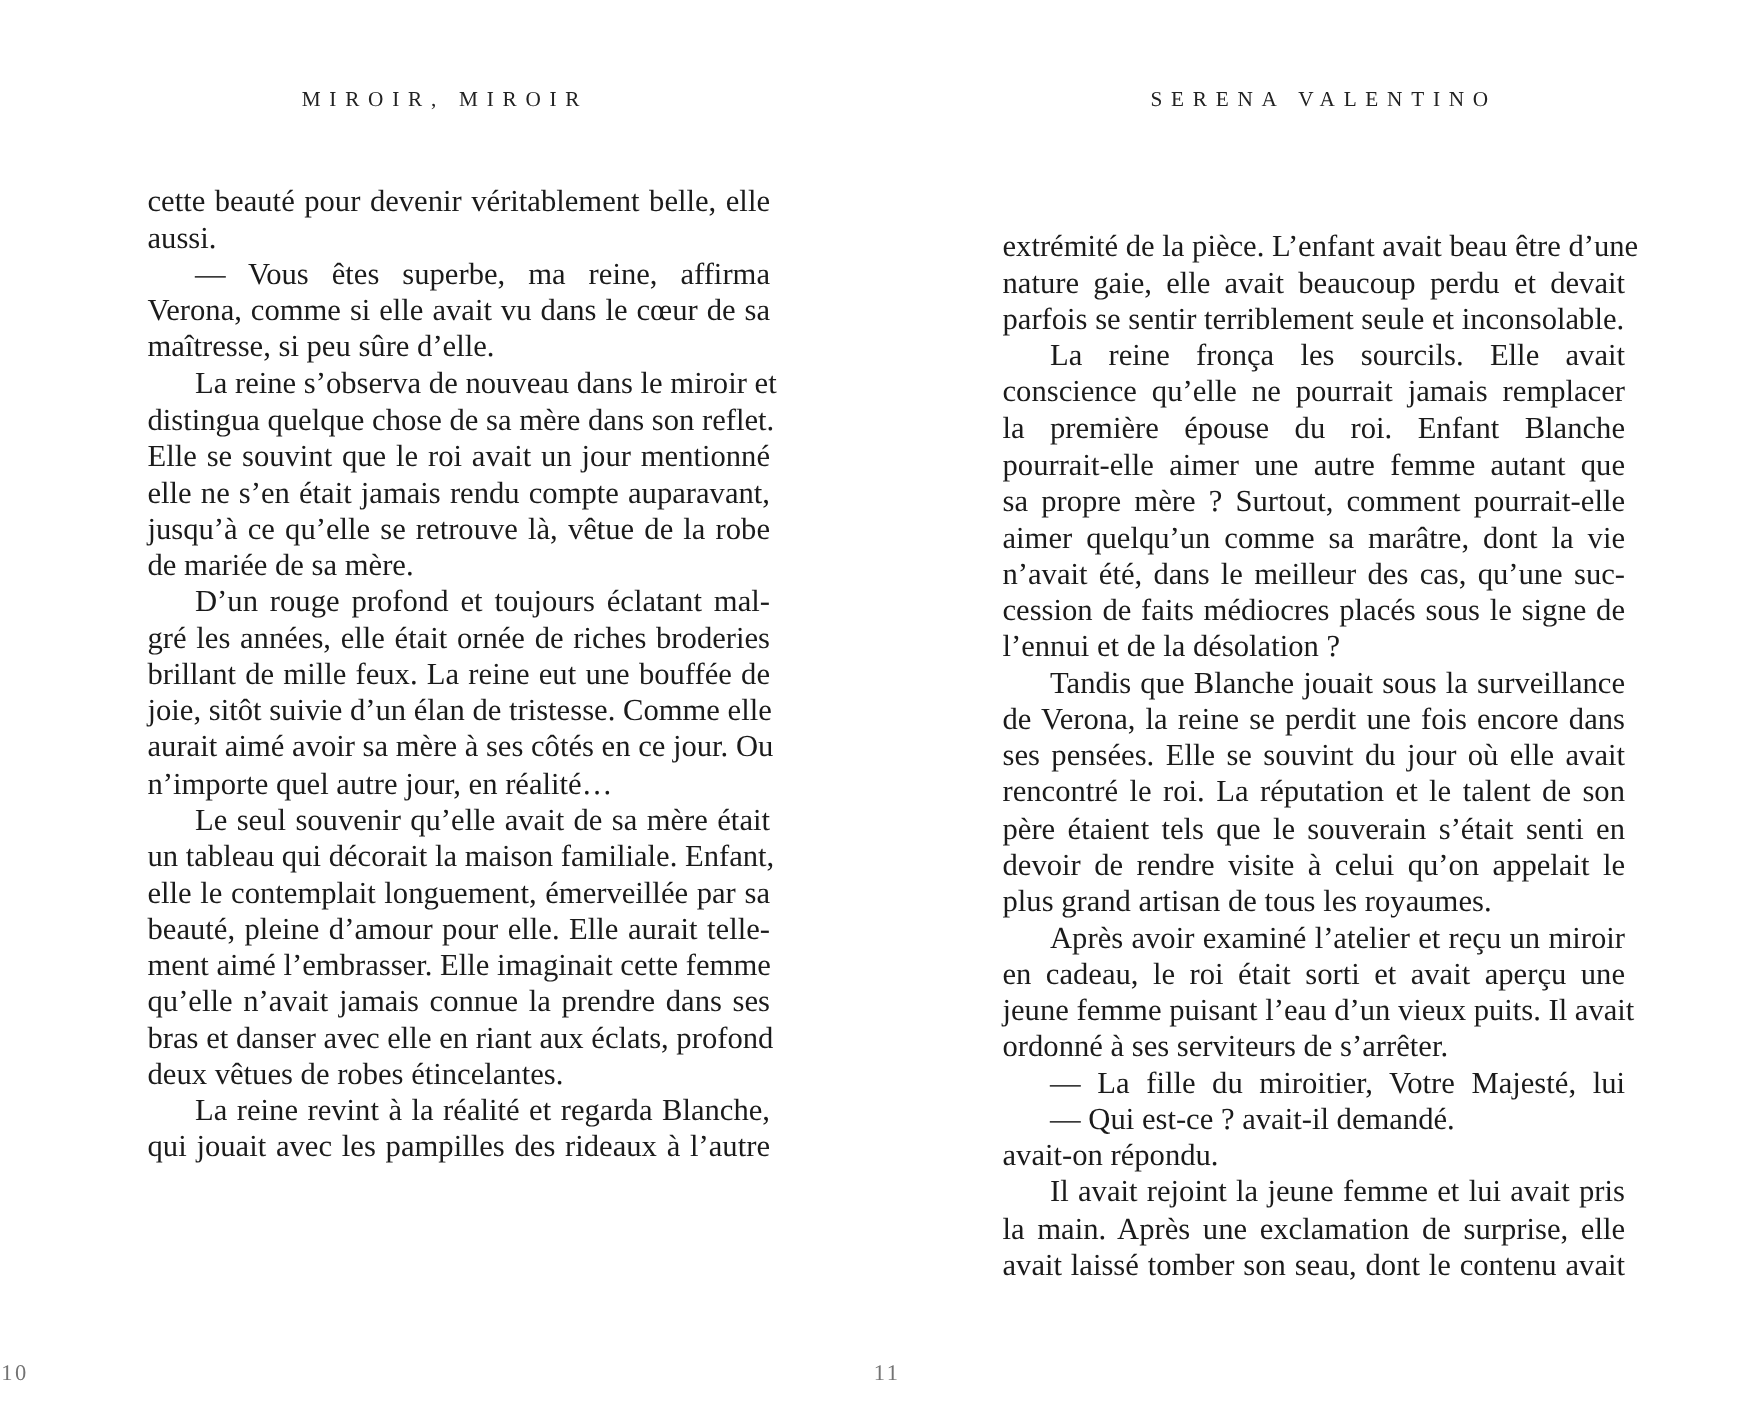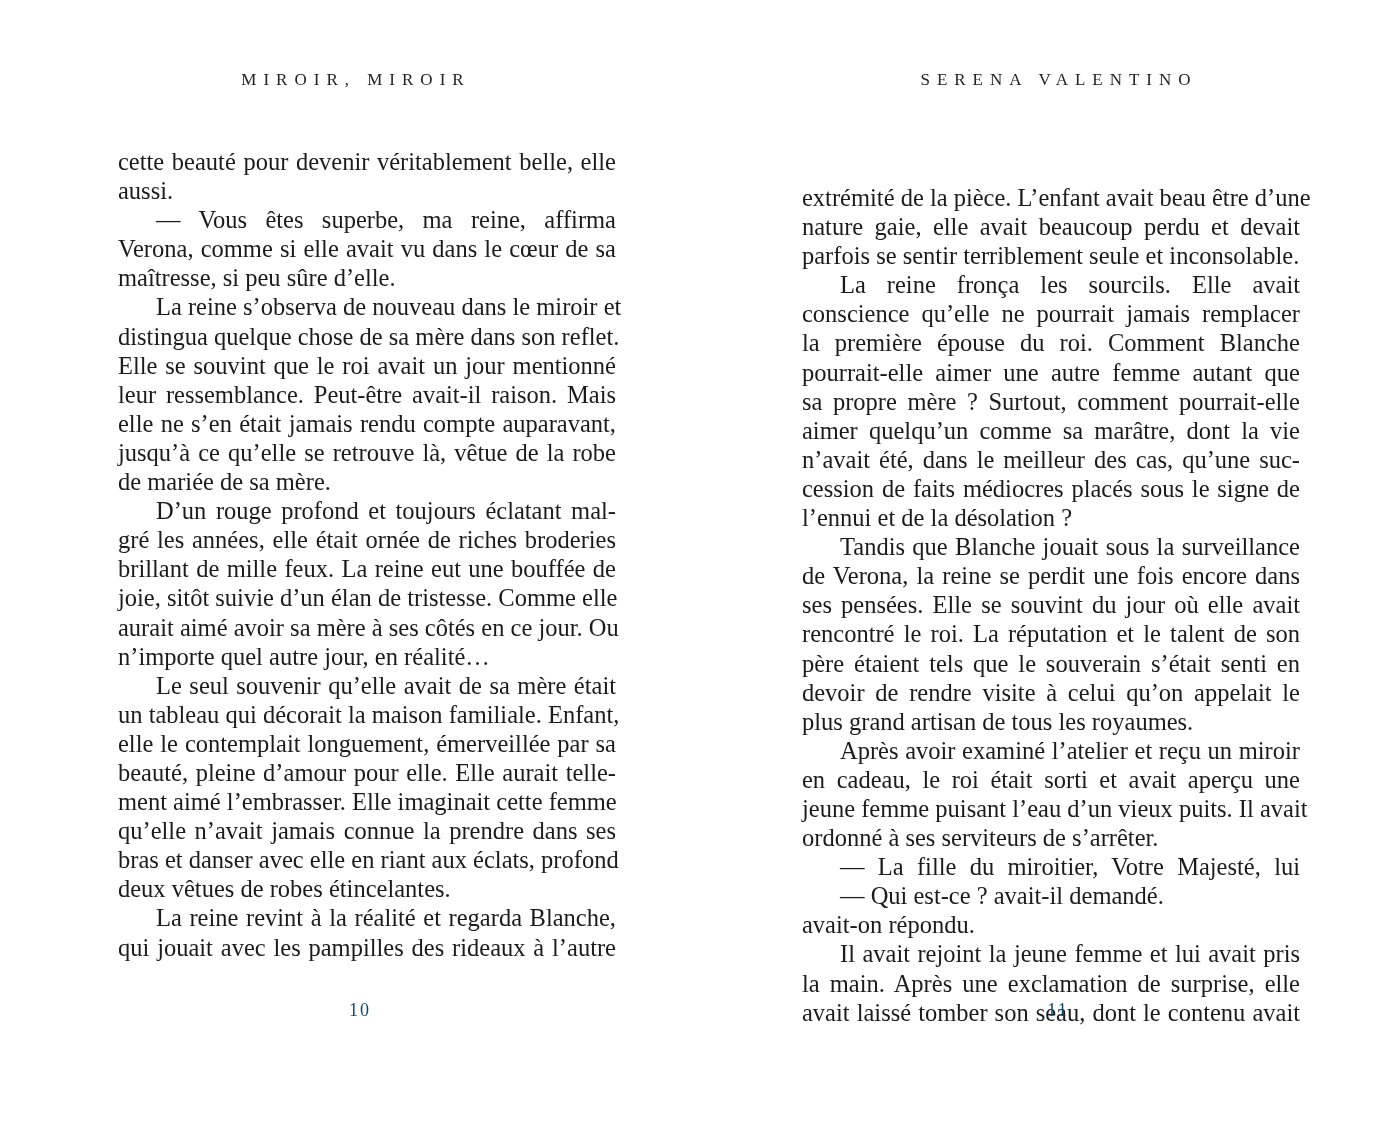--- a/index.html
+++ b/index.html
@@ -25,41 +25,40 @@
     }
     .page.left .body-text { left: 102px; margin-left: 16px; }
     .page.right .body-text { left: 102px; margin-top: 36px; }
     .line {
       display: block; white-space: nowrap; text-align: justify;
       text-align-last: justify; height: 29.1px; overflow: visible;
     }
     .line.last { text-align-last: left; }
     .line.indent { text-indent: 38px; }
     .folio {
-      position: absolute; top: 1000px; left: 0; width: 100%;
-      text-align: center; font-size: 18px; letter-spacing: 2px; color: #0c4a6e;
+      position: absolute; top: 1088px; left: 0; width: 100%;
+      font-size: 18px; letter-spacing: 2px; color: #737373;
     }
     .page.left .folio { left: 1px; }
     .page.right .folio { left: -1px; }
   </style>
 </head>
 <body>
 
 <div class="page left">
   <div class="running-head">Miroir, miroir</div>
   <div class="body-text">
       <span class="line">cette beauté pour devenir véritablement belle, elle</span>
       <span class="line last">aussi.</span>
       <span class="line indent">— Vous êtes superbe, ma reine, affirma</span>
       <span class="line">Verona, comme si elle avait vu dans le cœur de sa</span>
       <span class="line last">maîtresse, si peu sûre d’elle.</span>
       <span class="line indent">La reine s’observa de nouveau dans le miroir et</span>
       <span class="line">distingua quelque chose de sa mère dans son reflet.</span>
       <span class="line">Elle se souvint que le roi avait un jour mentionné</span>
-      <span class="line">leur ressemblance. Peut-être avait-il raison. Mais</span>
       <span class="line">elle ne s’en était jamais rendu compte auparavant,</span>
       <span class="line">jusqu’à ce qu’elle se retrouve là, vêtue de la robe</span>
       <span class="line last">de mariée de sa mère.</span>
       <span class="line indent">D’un rouge profond et toujours éclatant mal-</span>
       <span class="line">gré les années, elle était ornée de riches broderies</span>
       <span class="line">brillant de mille feux. La reine eut une bouffée de</span>
       <span class="line">joie, sitôt suivie d’un élan de tristesse. Comme elle</span>
       <span class="line">aurait aimé avoir sa mère à ses côtés en ce jour. Ou</span>
       <span class="line last">n’importe quel autre jour, en réalité…</span>
       <span class="line indent">Le seul souvenir qu’elle avait de sa mère était</span>
@@ -77,21 +76,21 @@
 </div>
 
 <div class="page right">
   <div class="running-head">Serena Valentino</div>
   <div class="body-text">
       <span class="line">extrémité de la pièce. L’enfant avait beau être d’une</span>
       <span class="line">nature gaie, elle avait beaucoup perdu et devait</span>
       <span class="line last">parfois se sentir terriblement seule et inconsolable.</span>
       <span class="line indent">La reine fronça les sourcils. Elle avait</span>
       <span class="line">conscience qu’elle ne pourrait jamais remplacer</span>
-      <span class="line">la première épouse du roi. Comment Blanche</span>
+      <span class="line">la première épouse du roi. Enfant Blanche</span>
       <span class="line">pourrait-elle aimer une autre femme autant que</span>
       <span class="line">sa propre mère ? Surtout, comment pourrait-elle</span>
       <span class="line">aimer quelqu’un comme sa marâtre, dont la vie</span>
       <span class="line">n’avait été, dans le meilleur des cas, qu’une suc-</span>
       <span class="line">cession de faits médiocres placés sous le signe de</span>
       <span class="line last">l’ennui et de la désolation ?</span>
       <span class="line indent">Tandis que Blanche jouait sous la surveillance</span>
       <span class="line">de Verona, la reine se perdit une fois encore dans</span>
       <span class="line">ses pensées. Elle se souvint du jour où elle avait</span>
       <span class="line">rencontré le roi. La réputation et le talent de son</span>

